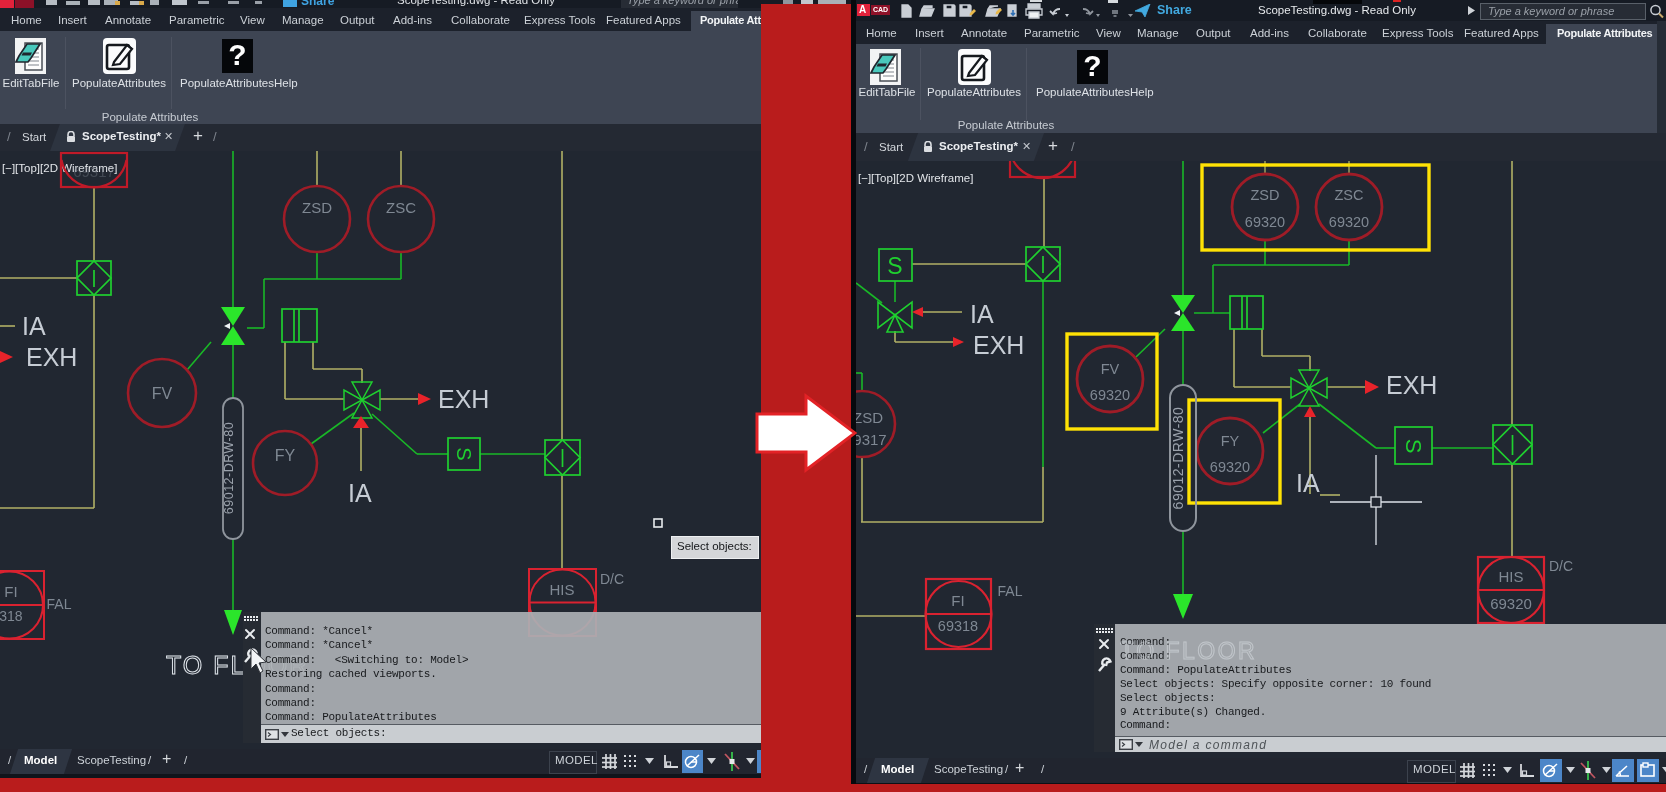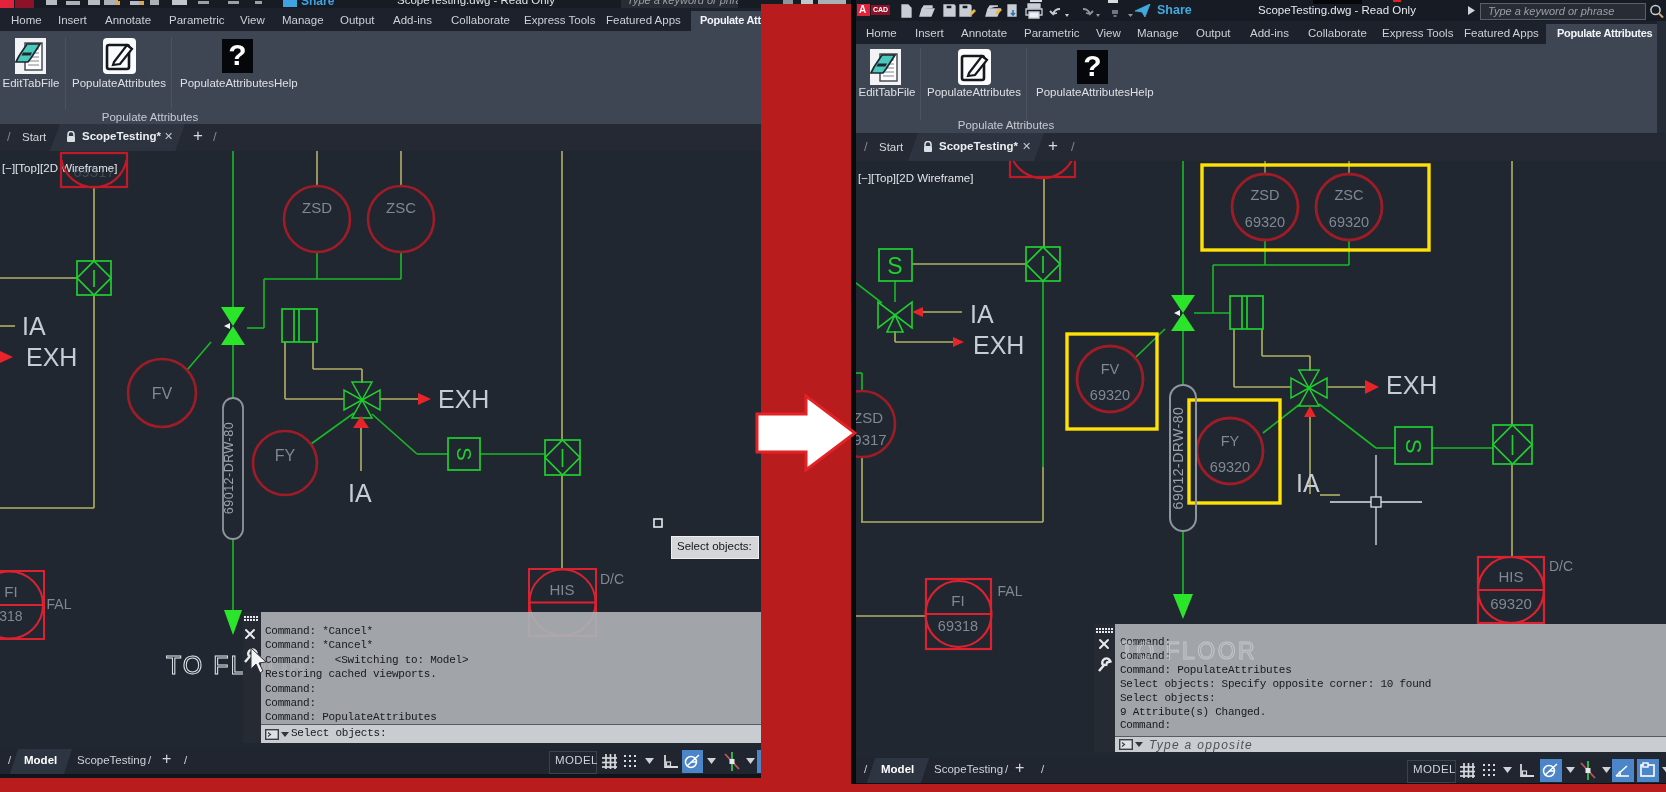--- a/index.html
+++ b/index.html
@@ -684,21 +684,21 @@
 9 Attribute(s) Changed.
 Command:</div>
       <div class="cmdin" style="top:112px;height:15px;">
         <svg style="left:4px;top:2px;" width="14" height="11" viewBox="0 0 14 11">
               <rect x="0.7" y="0.7" width="12.6" height="9.6" fill="#dfe2e5" stroke="#3c4046" stroke-width="1.4"></rect>
               <path d="M3 3.5 L5.5 5.5 L3 7.5" fill="none" stroke="#3c4046" stroke-width="1.2"></path>
             </svg>
         <svg style="left:20px;top:5px;" width="8" height="6" viewBox="0 0 8 6">
               <path d="M0 0 L8 0 L4 5 Z" fill="#33373d"></path>
             </svg>
-        <div class="t" style="left:34px;top:1px;font-size:12px;font-style:italic;letter-spacing:1.3px;color:#4e5357;">Type a opposite</div>
+        <div class="t" style="left:34px;top:1px;font-size:12px;font-style:italic;letter-spacing:1.3px;color:#4e5357;">Model a command</div>
       </div>
     </div>
   </div>
   <svg style="left:259px;top:624px;" width="551" height="128" viewBox="0 0 551 128">
     <text x="5" y="35" font-family="Liberation Sans" font-size="23" fill="none" stroke="#d9dee4" stroke-width="1" letter-spacing="2.5" opacity="0.4">TO FLOOR</text>
   </svg>
 
   <div class="sb" style="left:0;top:758px;width:810px;height:25px;">
     <div class="sbt dim" style="left:8px;top:5px;">/</div>
     <div class="ab" style="left:15px;top:0;width:54px;height:25px;background:#2e3542;transform:skewX(-18deg);"></div>

